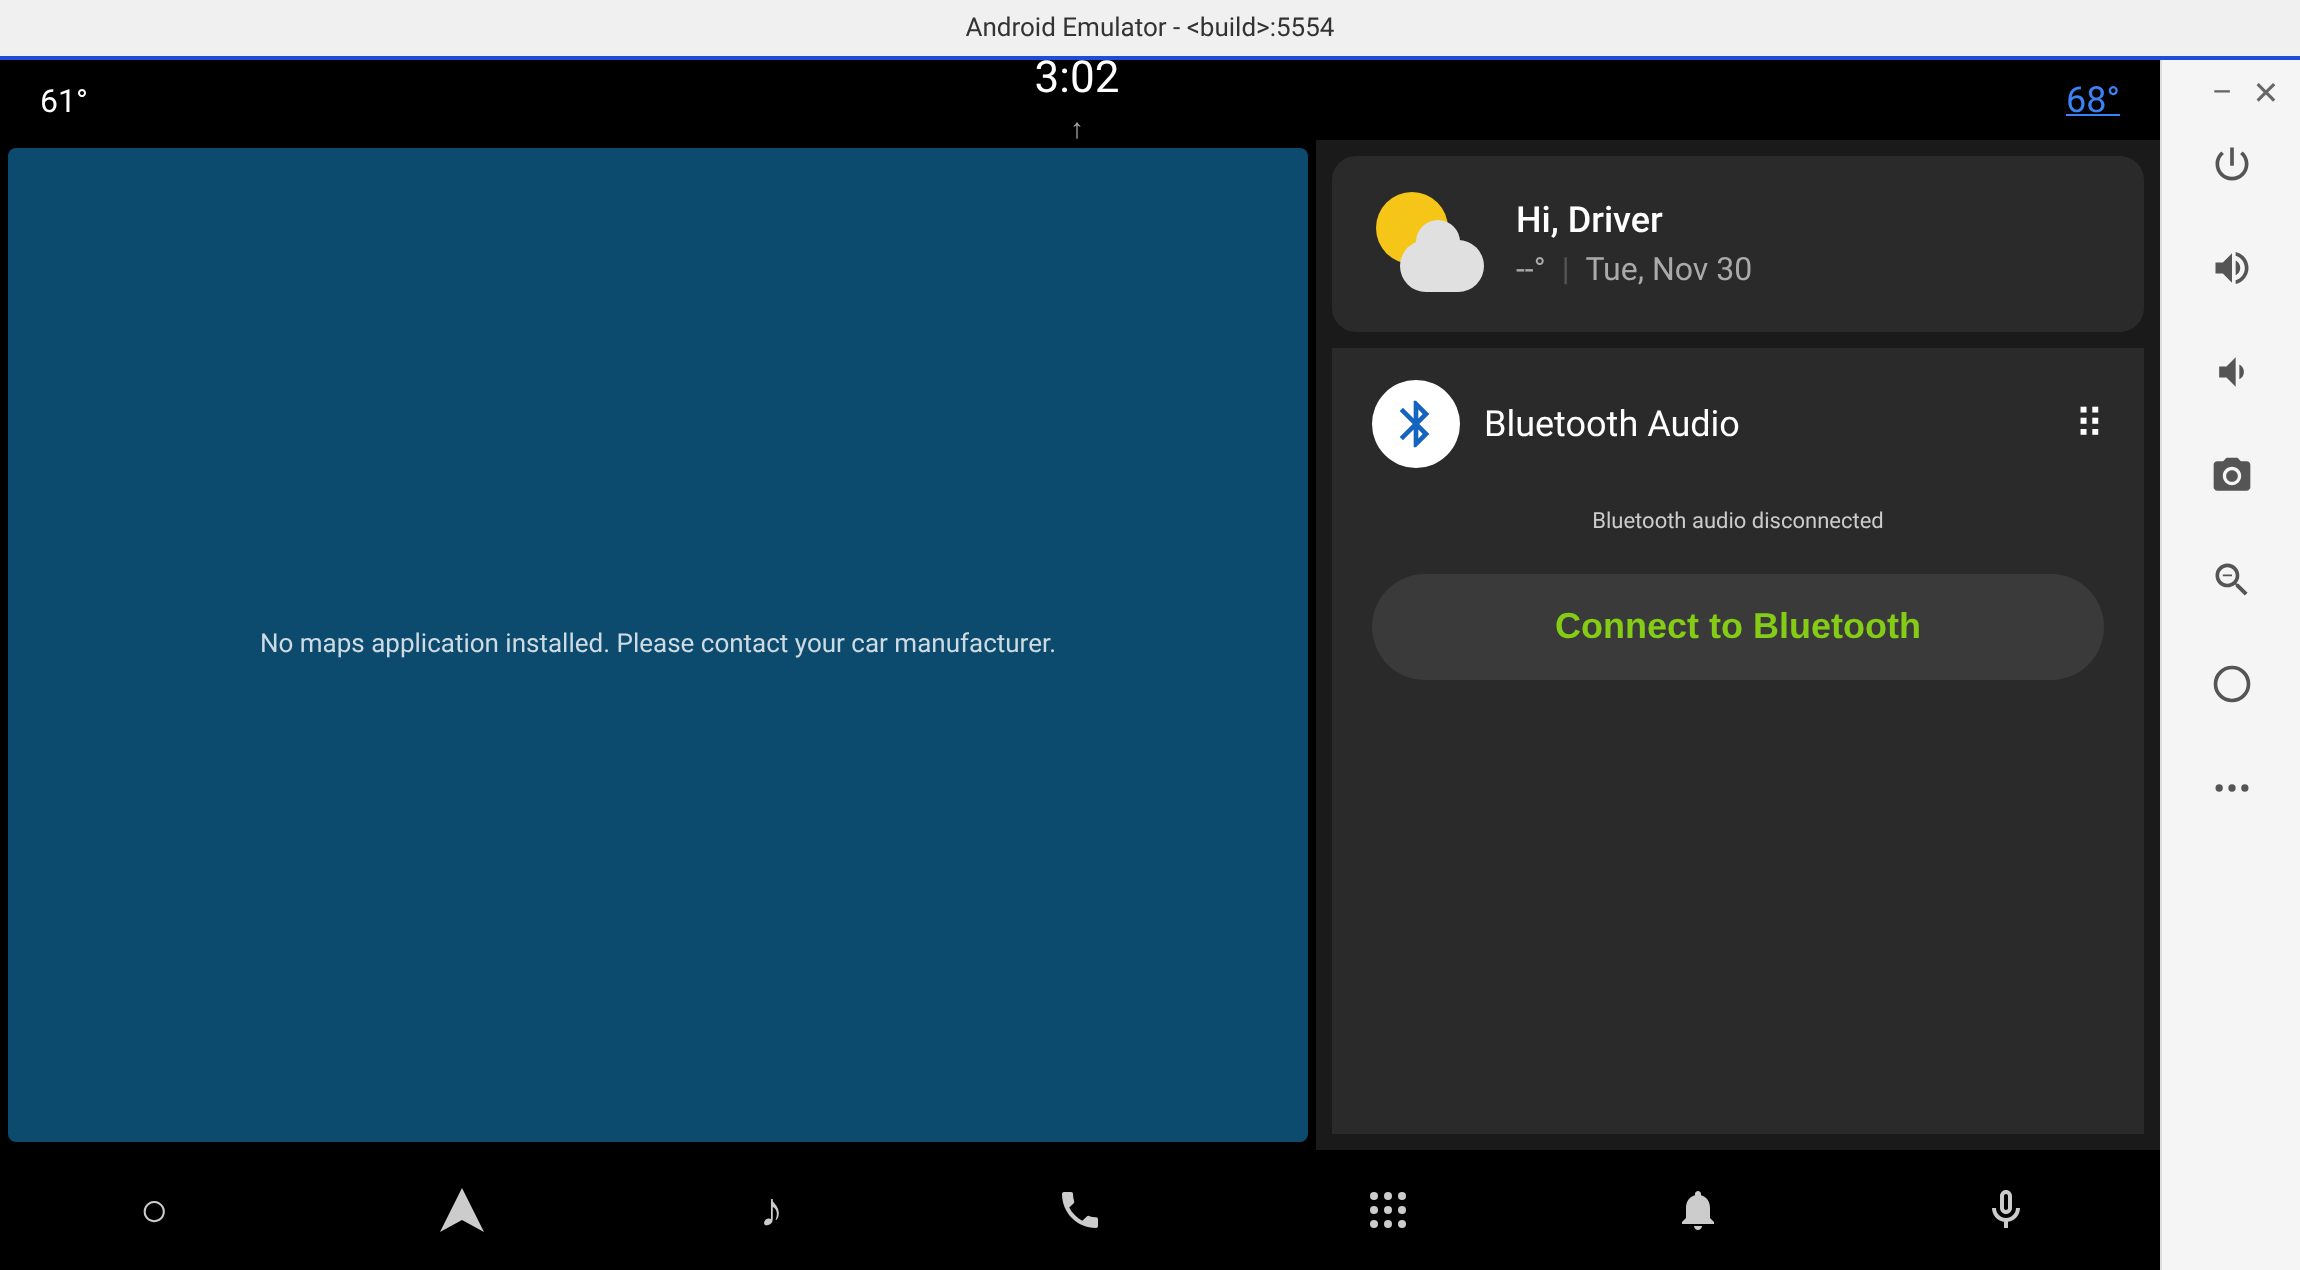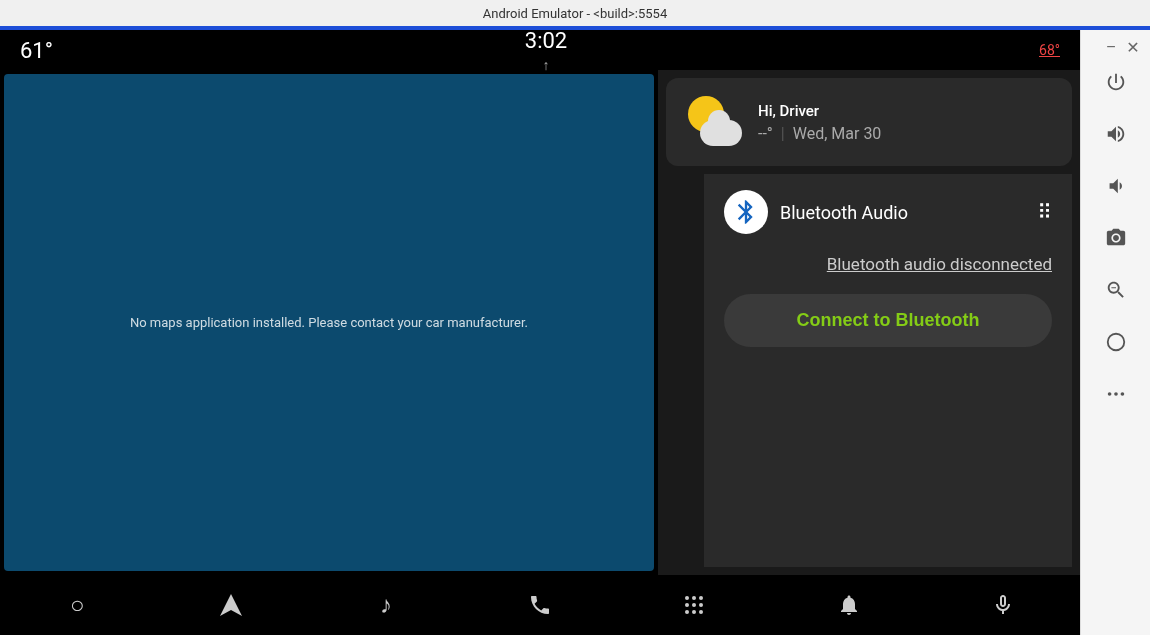--- a/index.html
+++ b/index.html
@@ -11,21 +11,21 @@
       overflow: hidden;
       display: flex;
       flex-direction: column;
     }
 
     
     #title-bar {
       width: 100%;
       height: 30px;
       background: #f0f0f0;
-      border-bottom: 4px solid #1d4ed8;
+      border-bottom: 2px solid #1d4ed8;
       display: flex;
       align-items: center;
       justify-content: center;
       font-size: 13px;
       color: #333;
       position: relative;
       flex-shrink: 0;
     }
 
     
@@ -49,38 +49,38 @@
       background: #000;
       color: #fff;
       height: 40px;
       display: flex;
       align-items: center;
       justify-content: space-between;
       padding: 0 20px;
       flex-shrink: 0;
     }
     #status-bar .temp-left {
-      font-size: 22px;
+      font-size: 16px;
       color: #fff;
     }
     #status-bar .clock {
       font-size: 22px;
       color: #fff;
       display: flex;
       align-items: center;
       gap: 4px;
       flex-direction: column;
     }
     #status-bar .clock .signal {
       font-size: 14px;
       color: #aaa;
     }
     #status-bar .temp-right {
-      font-size: 14px;
-      color: #ef4444;
+      font-size: 18px;
+      color: #3b82f6;
       text-decoration: underline;
     }
 
     
     #content-area {
       flex: 1;
       display: flex;
       overflow: hidden;
     }
 
@@ -153,21 +153,21 @@
       position: absolute;
       top: -10px;
       left: 8px;
     }
     #greeting-info {
       display: flex;
       flex-direction: column;
       gap: 4px;
     }
     #greeting-name {
-      font-size: 15px;
+      font-size: 18px;
       font-weight: 500;
       color: #fff;
     }
     #greeting-sub {
       font-size: 16px;
       color: #aaa;
       display: flex;
       align-items: center;
       gap: 8px;
     }
@@ -177,21 +177,20 @@
 
     
     #bluetooth-card {
       background: #2a2a2a;
       border-radius: 0;
       padding: 16px 20px;
       display: flex;
       flex-direction: column;
       gap: 12px;
       flex: 1;
-      margin-left: 38px;
     }
     #bluetooth-header {
       display: flex;
       align-items: center;
       justify-content: space-between;
     }
     #bluetooth-title-group {
       display: flex;
       align-items: center;
       gap: 12px;
@@ -209,25 +208,24 @@
       font-size: 18px;
       color: #fff;
       font-weight: 400;
     }
     #grid-icon {
       color: #fff;
       font-size: 20px;
       cursor: pointer;
     }
     #bluetooth-status {
-      font-size: 17px;
+      font-size: 11px;
       color: #ccc;
-      text-align: right;
+      text-align: center;
       padding: 8px 0;
-      text-decoration: underline;
     }
     #connect-bluetooth-btn {
       background: #3a3a3a;
       border: none;
       border-radius: 50px;
       padding: 16px 24px;
       color: #84cc16;
       font-size: 18px;
       font-weight: 600;
       cursor: pointer;
@@ -327,21 +325,21 @@
         <div id="greeting-card">
           <div id="weather-icon">
             <div class="sun-circle"></div>
             <div class="cloud-shape"></div>
           </div>
           <div id="greeting-info">
             <span id="greeting-name">Hi, Driver</span>
             <div id="greeting-sub">
               <span>--°</span>
               <span class="divider">|</span>
-              <span>Wed, Mar 30</span>
+              <span>Tue, Nov 30</span>
             </div>
           </div>
         </div>
 
         <div id="bluetooth-card">
           <div id="bluetooth-header">
             <div id="bluetooth-title-group">
               <div id="bluetooth-icon-circle" style="background: rgb(255, 255, 255);">
 
               <svg width="28" height="28" viewBox="0 0 24 24" fill="#1565C0">

